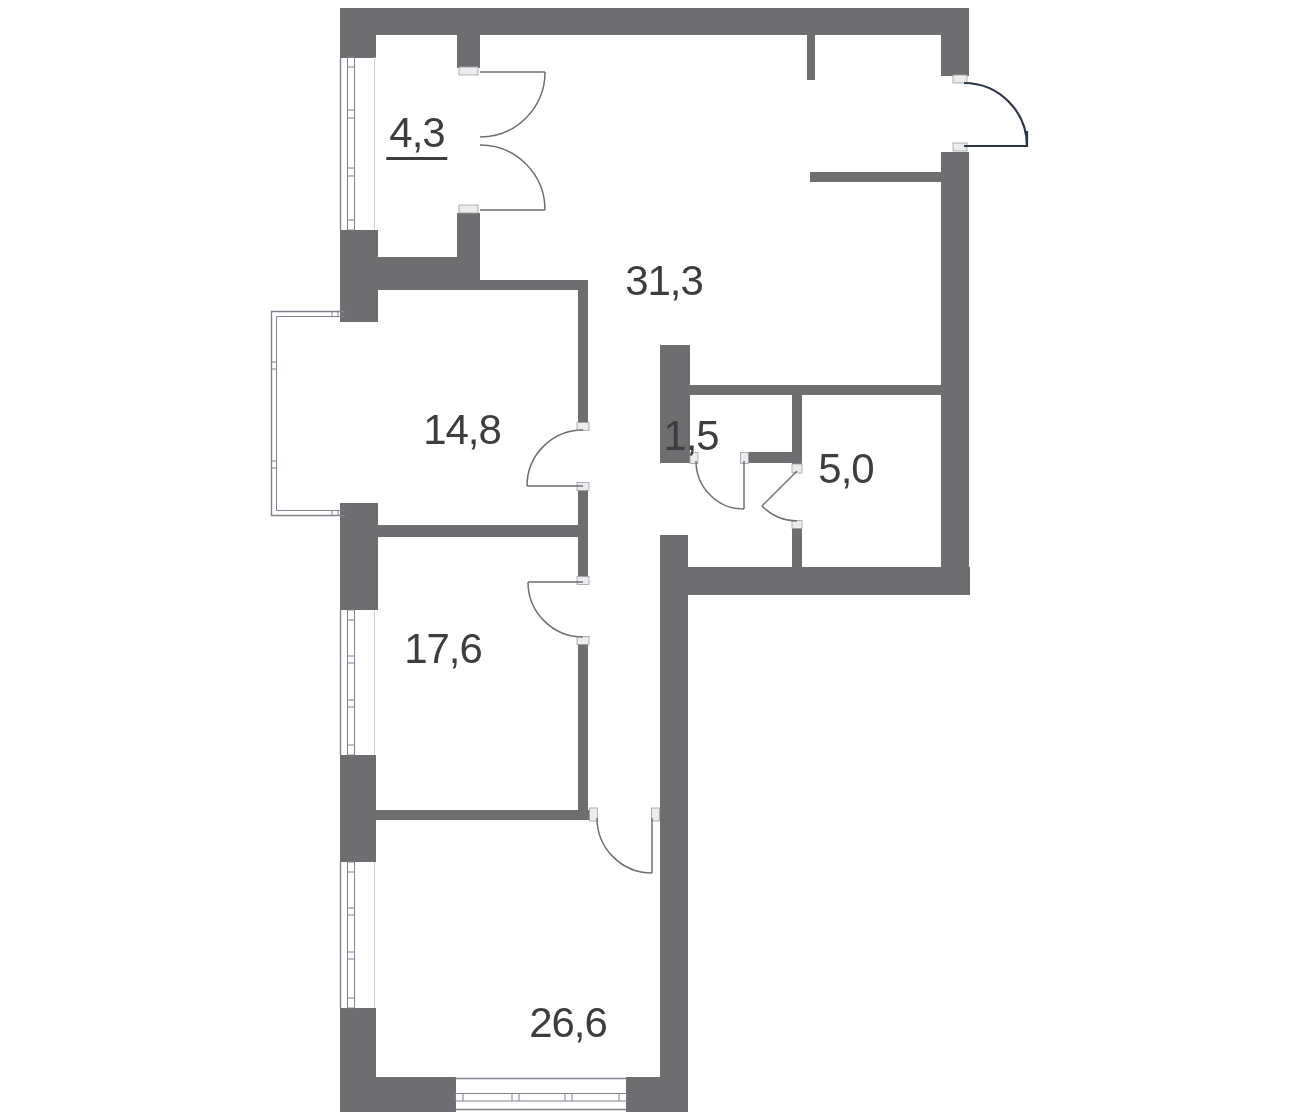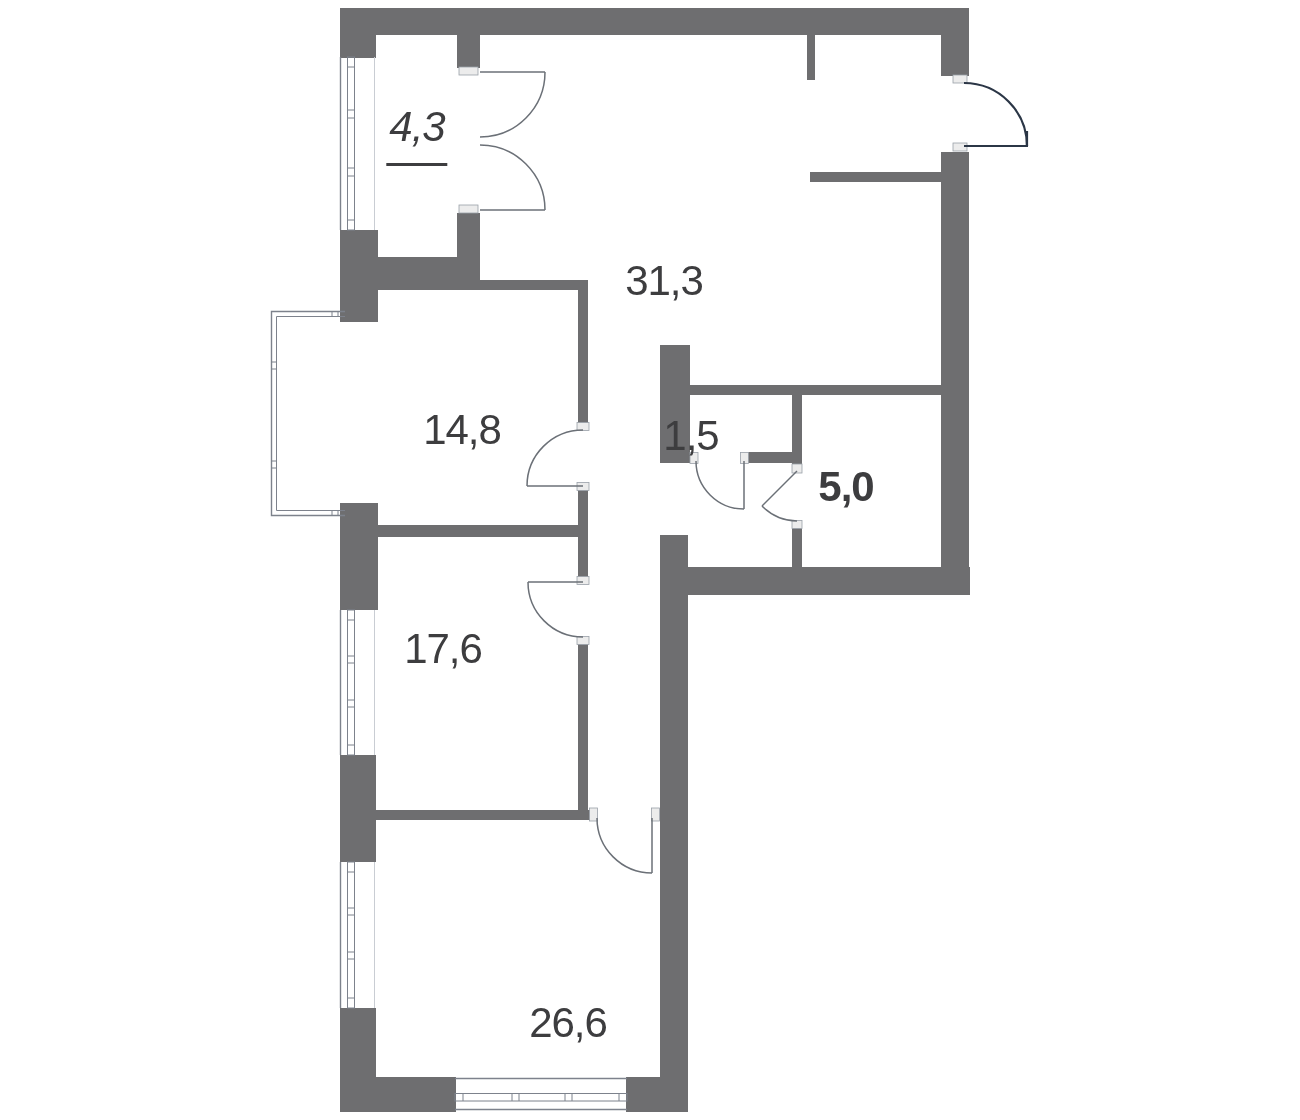--- a/index.html
+++ b/index.html
@@ -33,28 +33,27 @@
     transform:translate(-50%,-50%);
     font-size:42px;
     letter-spacing:-1px;
     color:var(--label-text);
     white-space:nowrap;
     line-height:1;
   }
   .room-label .u{
     display:inline-block;
     border-bottom:3px solid var(--label-text);
-    padding:0 3px 15px 3px;
-    font-style:italic;
+    padding:0 3px 3px 3px;
   }
   #lbl-loggia{left:417px;top:136px;}
   #lbl-living{left:664px;top:281px;}
   #lbl-room-a{left:462px;top:430px;}
   #lbl-wc{left:691px;top:436px;}
-  #lbl-bathroom{left:846px;top:487px;font-weight:bold;}
+  #lbl-bathroom{left:846px;top:469px;}
   #lbl-room-b{left:443px;top:649px;}
   #lbl-room-c{left:568px;top:1023px;}
 </style>
 </head>
 <body>
 
 <div id="plan">
 
   <svg width="1300" height="1120" viewBox="0 0 1300 1120">
 

